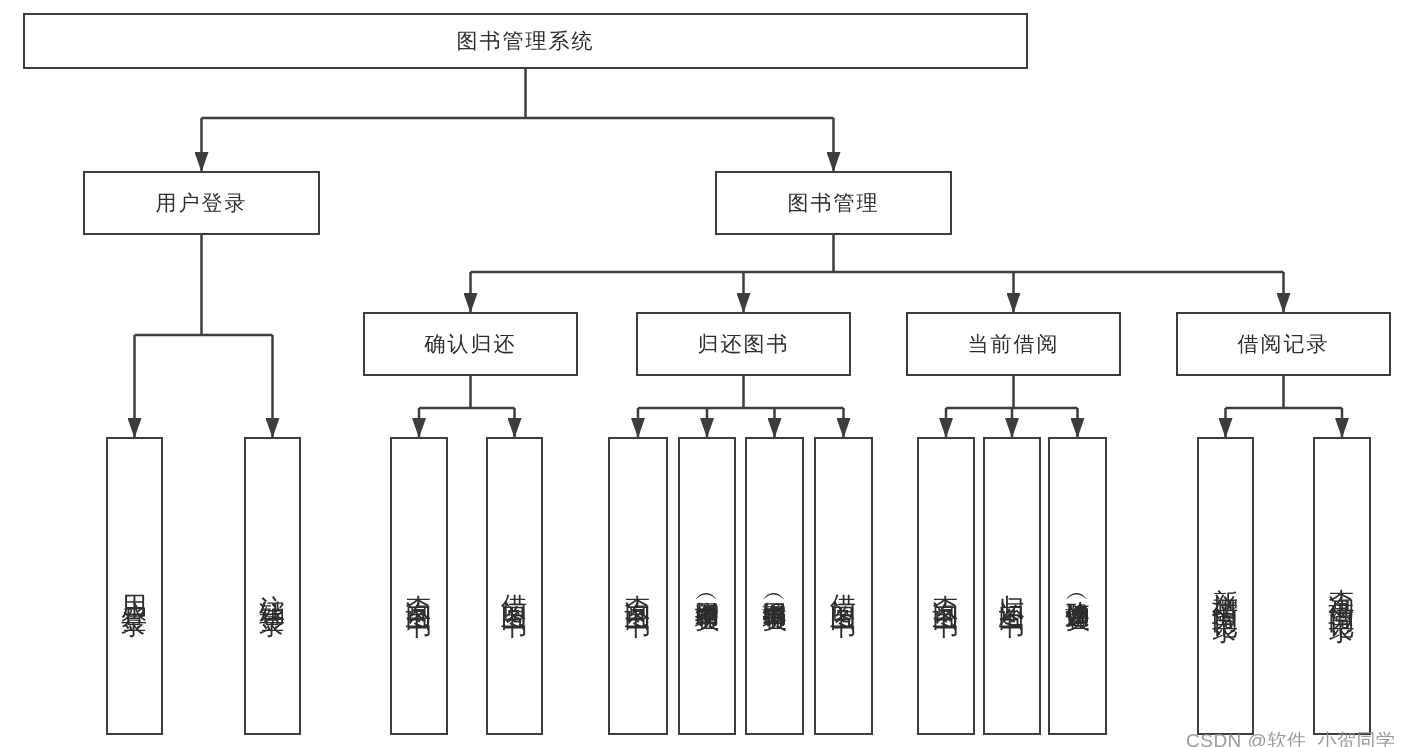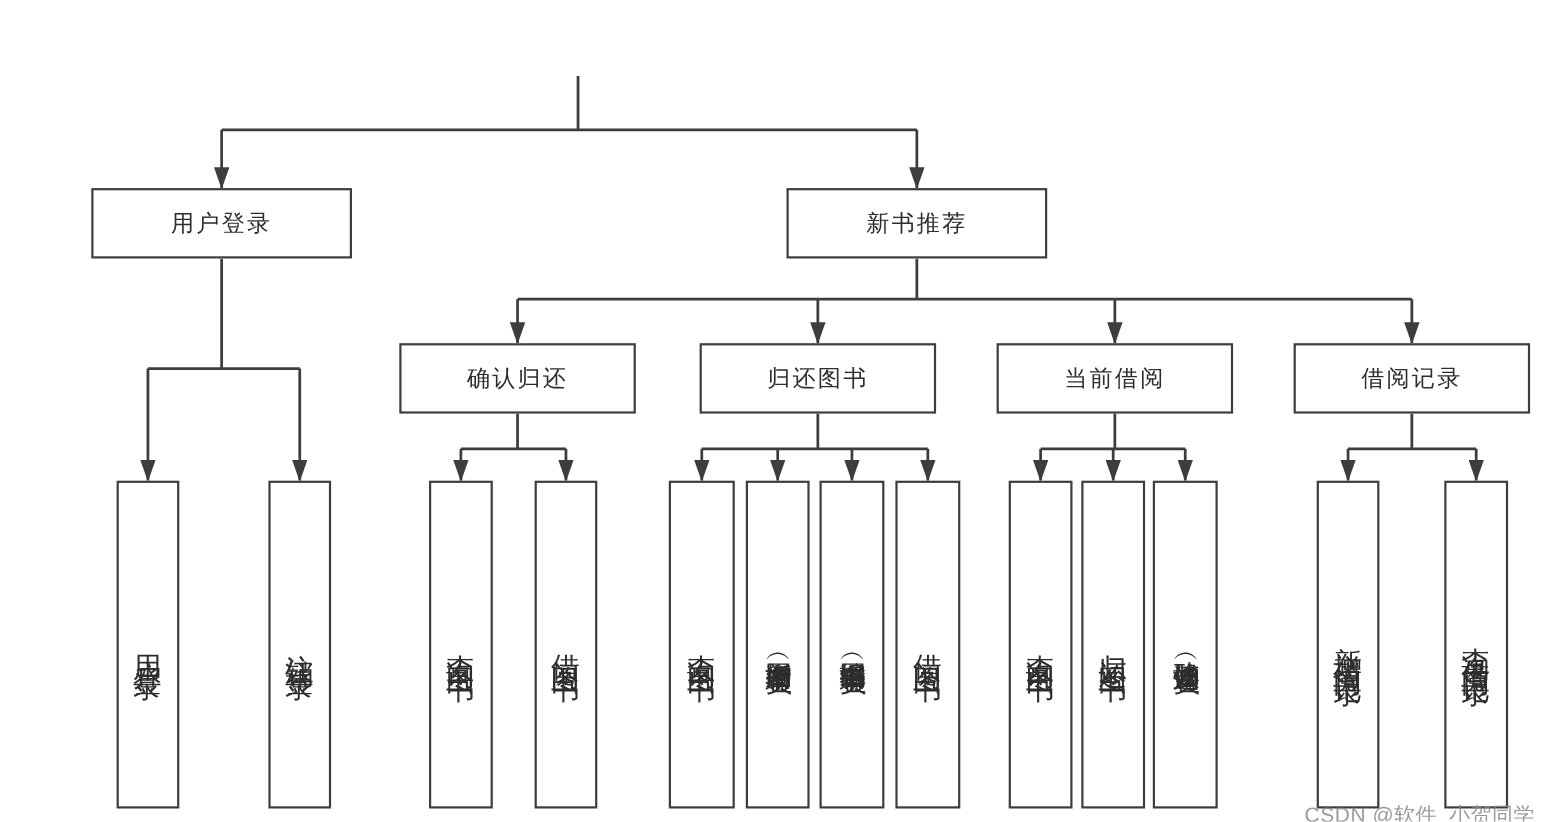--- a/index.html
+++ b/index.html
@@ -88,23 +88,24 @@
     <line x1="843.5" y1="408" x2="843.5" y2="437" stroke="#3d3d3d" stroke-width="2.5" marker-end="url(#arrowhead)"></line>
 
     <line x1="946" y1="408" x2="946" y2="437" stroke="#3d3d3d" stroke-width="2.5" marker-end="url(#arrowhead)"></line>
     <line x1="1012" y1="408" x2="1012" y2="437" stroke="#3d3d3d" stroke-width="2.5" marker-end="url(#arrowhead)"></line>
     <line x1="1077.5" y1="408" x2="1077.5" y2="437" stroke="#3d3d3d" stroke-width="2.5" marker-end="url(#arrowhead)"></line>
 
     <line x1="1225.5" y1="408" x2="1225.5" y2="437" stroke="#3d3d3d" stroke-width="2.5" marker-end="url(#arrowhead)"></line>
     <line x1="1342" y1="408" x2="1342" y2="437" stroke="#3d3d3d" stroke-width="2.5" marker-end="url(#arrowhead)"></line>
   </svg>
 
+  <div class="node hnode" style="left:23px;top:13px;width:1005px;height:56px;">图书管理系统</div>
 
   <div class="node hnode" style="left:83px;top:171px;width:237px;height:64px;">用户登录</div>
-  <div class="node hnode" style="left:715px;top:171px;width:237px;height:64px;">新书推荐</div>
+  <div class="node hnode" style="left:715px;top:171px;width:237px;height:64px;">图书管理</div>
 
   <div class="node hnode" style="left:363px;top:312px;width:215px;height:64px;">确认归还</div>
   <div class="node hnode" style="left:636px;top:312px;width:215px;height:64px;">归还图书</div>
   <div class="node hnode" style="left:906px;top:312px;width:215px;height:64px;">当前借阅</div>
   <div class="node hnode" style="left:1176px;top:312px;width:215px;height:64px;">借阅记录</div>
 
   <div class="node leaf" style="left:106px;top:437px;width:57px;height:298px;">用户登录</div>
   <div class="node leaf" style="left:244px;top:437px;width:57px;height:298px;">注销登录</div>
 
   <div class="node leaf" style="left:390px;top:437px;width:58px;height:298px;">查询图书</div>

